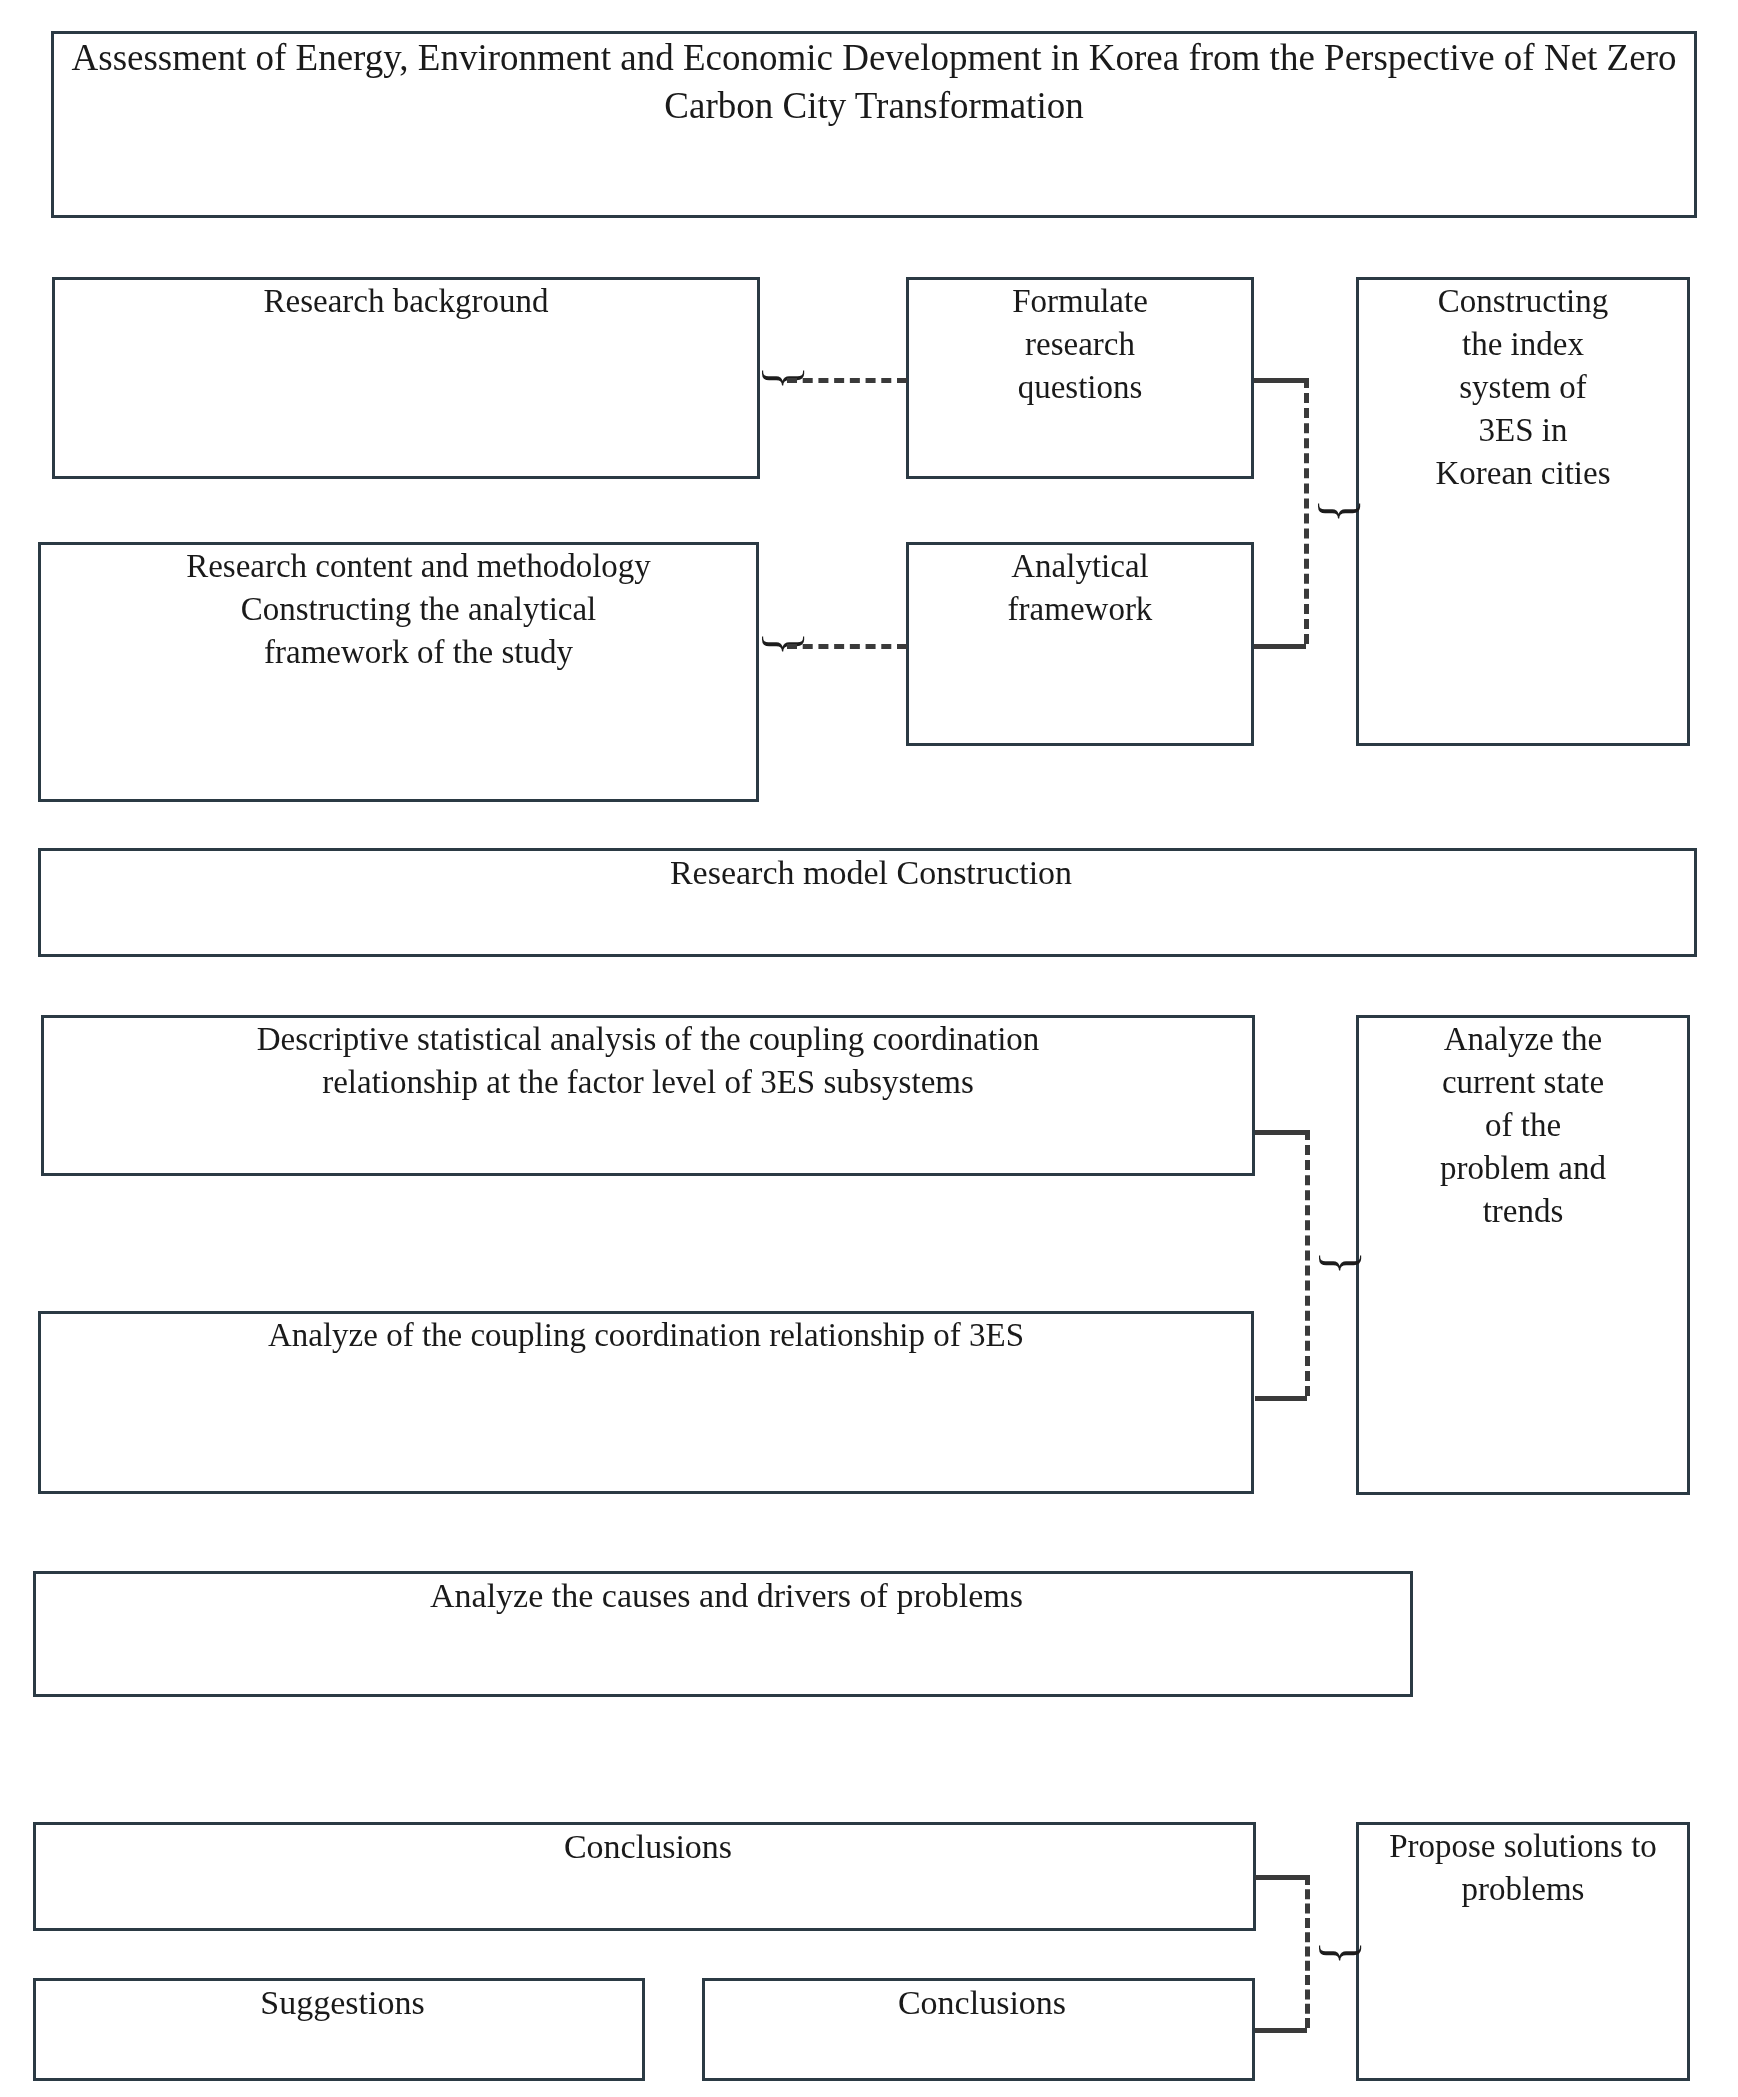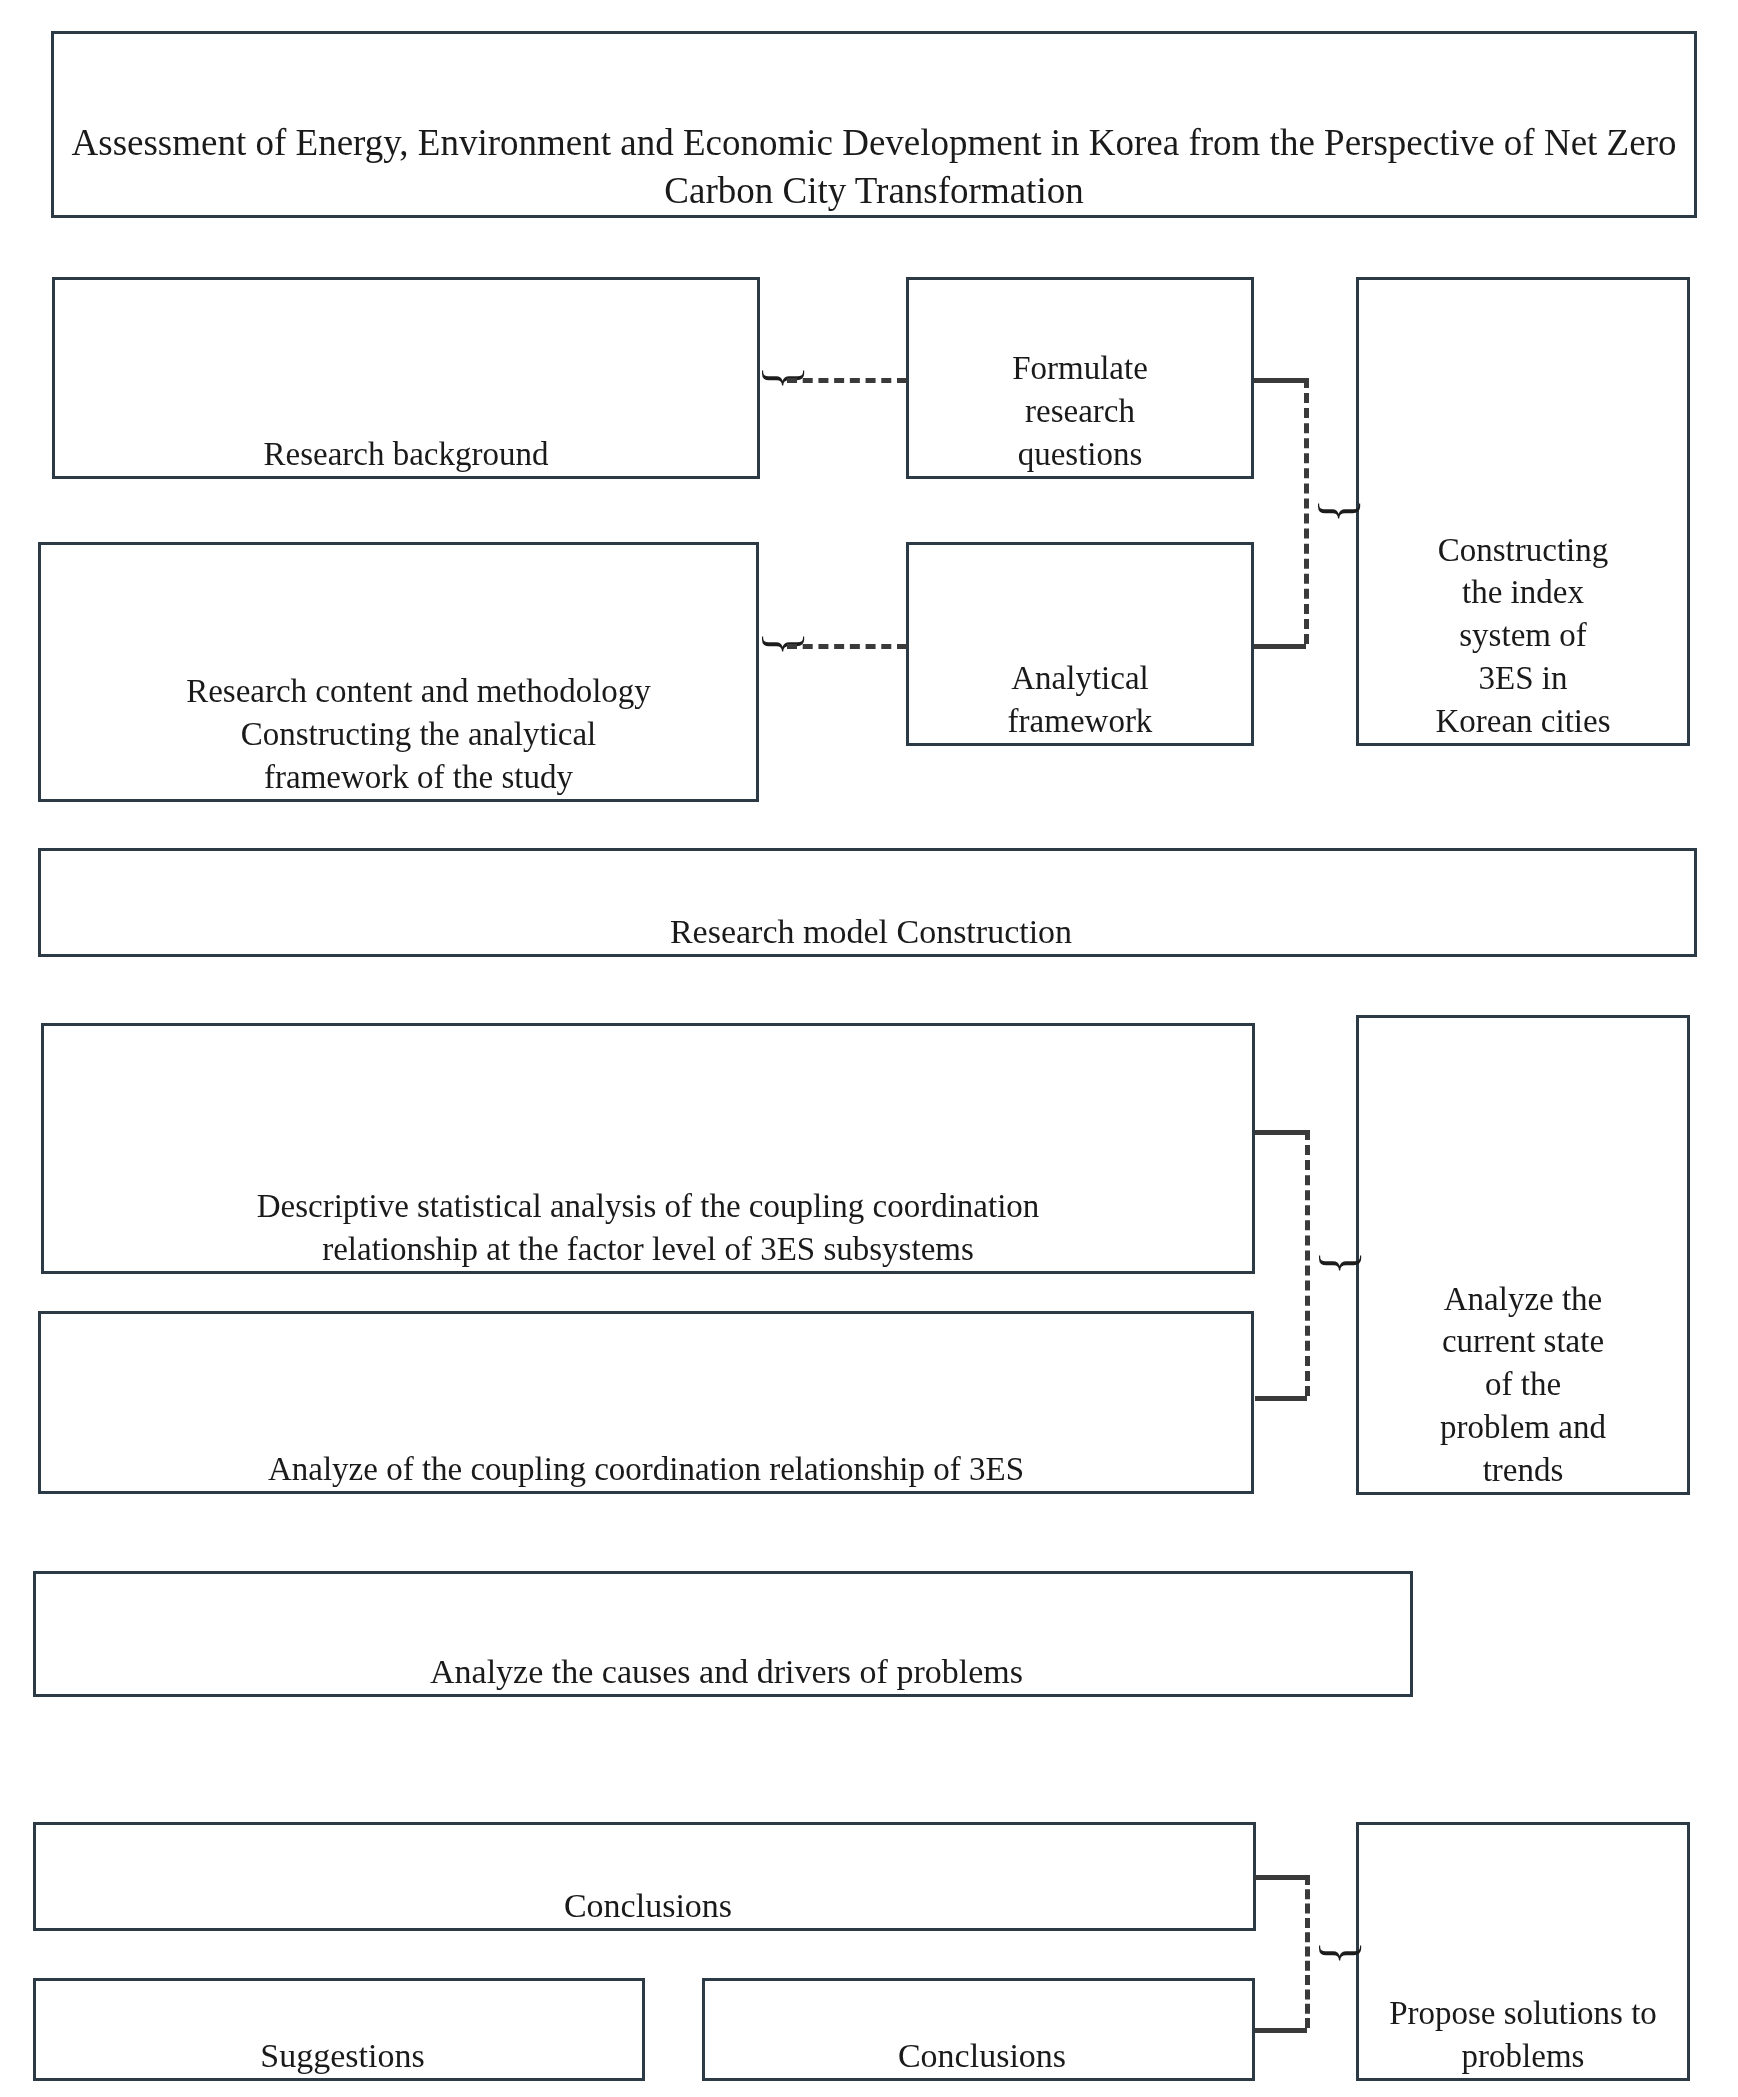--- a/index.html
+++ b/index.html
@@ -15,21 +15,21 @@
     font-family: "Liberation Serif", "DejaVu Serif", serif;
     color: #1c1c1c;
     overflow: hidden;
   }
   .node {
     position: absolute;
     box-sizing: border-box;
     border: 3.4px solid #2b3a44;
     background: #ffffff;
     display: flex;
-    align-items: flex-end;
+    align-items: flex-start;
     justify-content: center;
     text-align: center;
     line-height: 1.30;
     color: #1a1a1a;
   }
   .node .label {
     display: block;
     padding: 0 11px;
     white-space: pre-line;
   }
@@ -109,21 +109,21 @@
 
   <div class="stub" style="left:1254px; top:378px; width:52px;"></div>
   <div class="stub" style="left:1254px; top:644px; width:52px;"></div>
   <div class="conn-v" style="left:1304px; top:378px; height:266px;"></div>
   <div class="brace rot-right" style="left:1311px; top:496px; width:27px; height:27px; font-size:50px;">{</div>
 
   <div class="node fs-mid" style="left:38px; top:848px; width:1659px; height:109px;">
     <span class="label">Research model Construction</span>
   </div>
 
-  <div class="node fs-std" style="left:41px; top:1015px; width:1214px; height:251px;margin-top:8px;">
+  <div class="node fs-std" style="left:41px; top:1015px; width:1214px; height:161px;">
     <span class="label">Descriptive statistical analysis of the coupling coordination
 relationship at the factor level of 3ES subsystems</span>
   </div>
 
   <div class="node fs-std" style="left:38px; top:1311px; width:1216px; height:183px;">
     <span class="label">Analyze of the coupling coordination relationship of 3ES</span>
   </div>
 
   <div class="node fs-std" style="left:1356px; top:1015px; width:334px; height:480px;font-family:Liberation Serif, serif;">
     <span class="label">Analyze the

